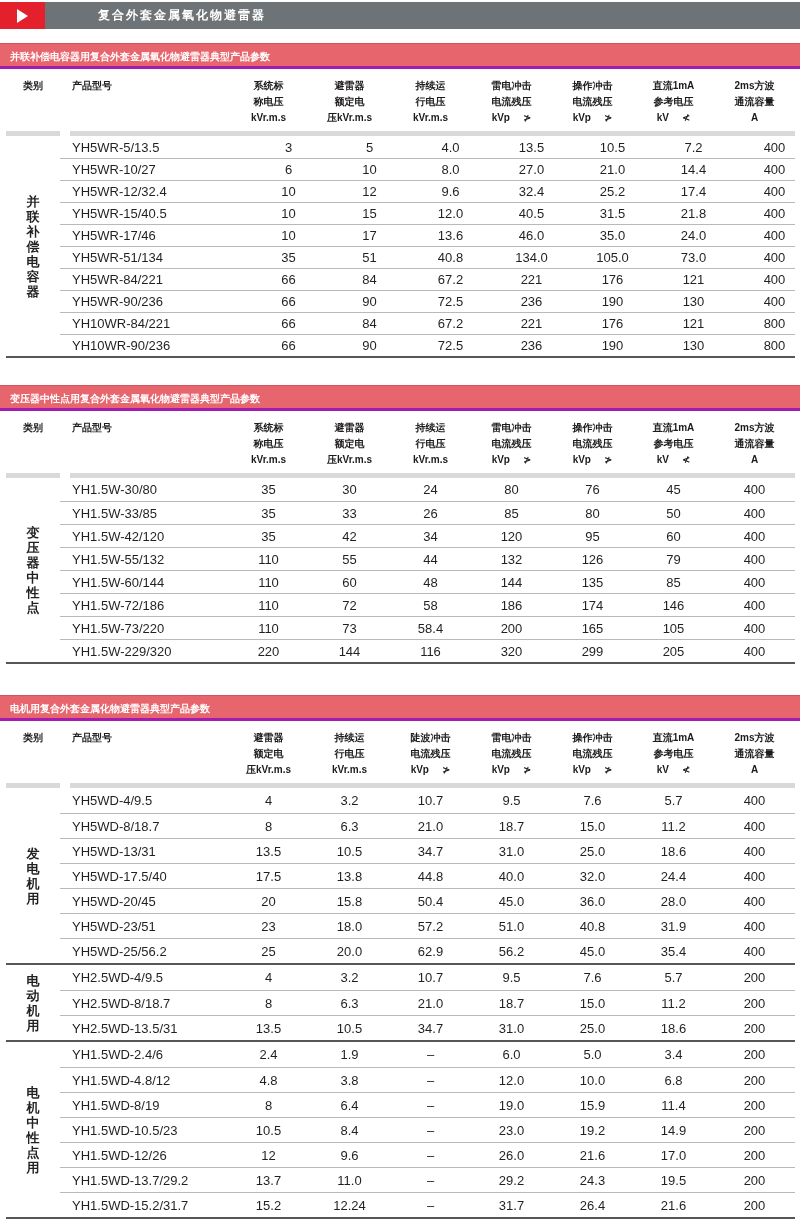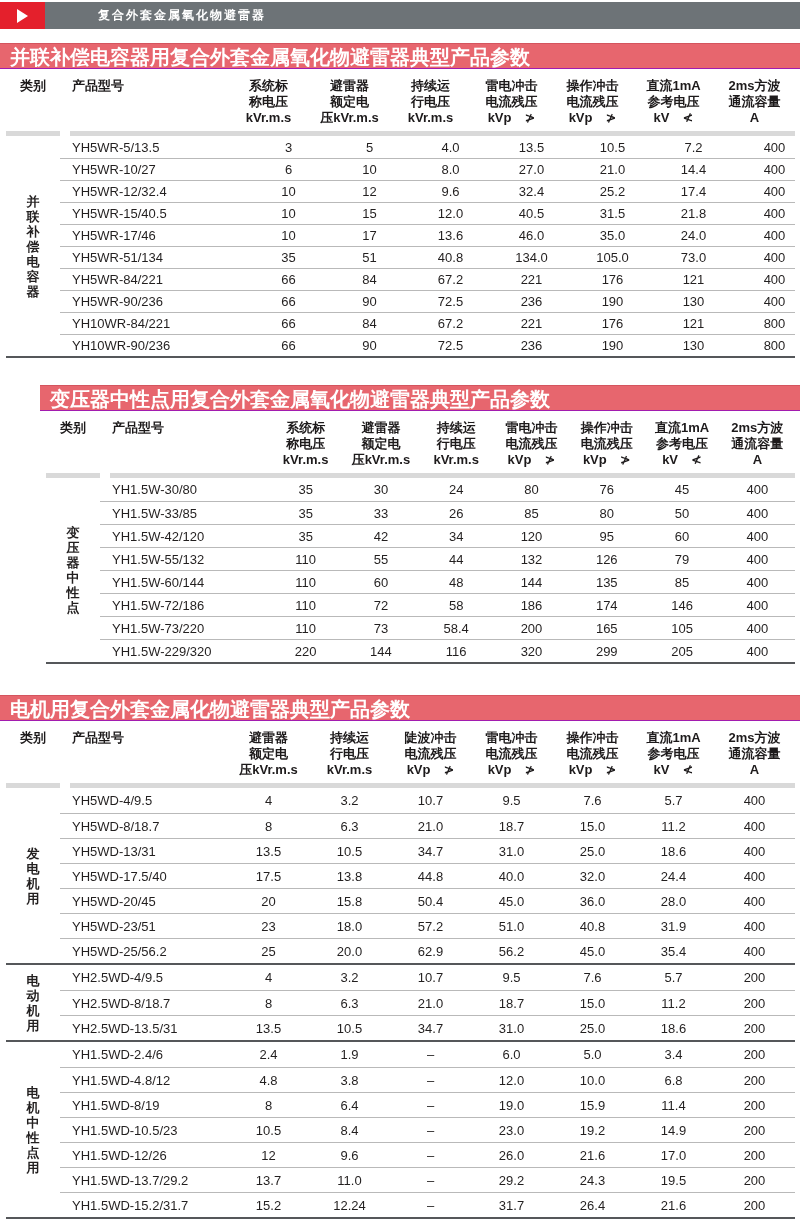--- a/index.html
+++ b/index.html
@@ -18,26 +18,26 @@
     font-family:"Liberation Sans","DejaVu Sans",sans-serif;
     overflow:hidden;
   }
   
   .topbar{display:flex;height:27px;margin-top:2px;}
   .red-chip{width:45px;background:var(--accent_red);display:flex;align-items:center;justify-content:center;flex:none;}
   .tri{width:0;height:0;border-left:11px solid #fff;border-top:7px solid transparent;border-bottom:7px solid transparent;}
   .bar-title{flex:1;background:var(--topbar_gray);color:#fff;font-weight:bold;font-size:12px;line-height:27px;padding-left:53px;letter-spacing:2px;}
   
   .table-section{margin-top:14px;}
-  .table-section.t2{margin-top:27px;margin-left:40px;}
+  .table-section.t2{margin-top:27px;}
   .table-section.t3{margin-top:31px;}
-  .title-band{height:26px;line-height:26px;background:var(--band_red);color:#fff;font-weight:bold;font-size:20px;padding-left:10px;border-top:1px solid #d4545e;border-bottom:1px solid #a21caf;}
+  .title-band{height:26px;line-height:26px;background:var(--band_red);color:#fff;font-weight:bold;font-size:10px;padding-left:10px;border-top:1px solid #d4545e;border-bottom:3px solid #a21caf;}
   .twrap{margin:0 5px 0 6px;border-bottom:2px solid var(--line_dark);}
   .head-row{display:flex;align-items:flex-start;padding:9px 0 2px;}
-  .hc{font-weight:bold;font-size:13px;line-height:16px;color:#1d1a1b;}
+  .hc{font-weight:bold;font-size:10px;line-height:16px;color:#1d1a1b;}
   .hc.c-cat{width:54px;text-align:center;flex:none;}
   .hc.c-model{width:168px;padding-left:12px;flex:none;}
   .hc.c-num{flex:1;text-align:center;}
   .unit-line{display:flex;justify-content:center;align-items:flex-end;gap:13px;}
   .unit-line .sym{font-family:"DejaVu Sans",sans-serif;}
   .sep-band{display:flex;height:5px;margin-top:3px;}
   .seg{background:var(--separator_gray);}
   .seg-cat{width:54px;margin-right:10px;flex:none;}
   .seg-rest{flex:1;}
   

